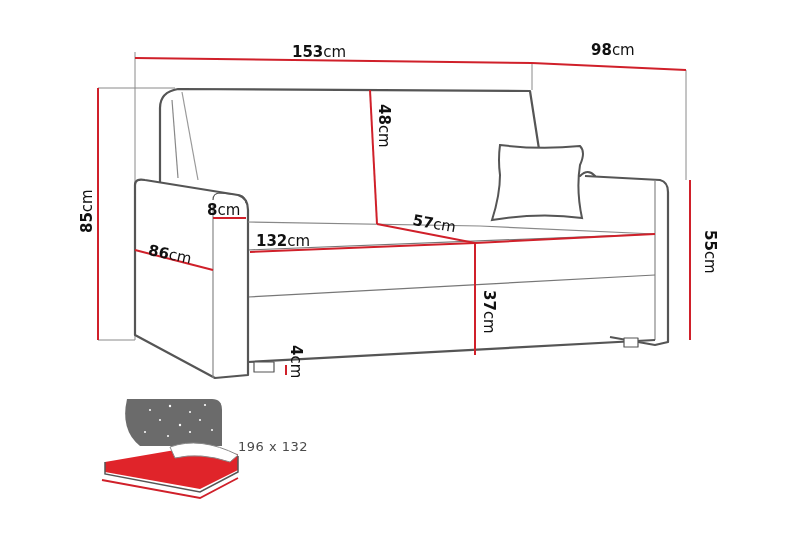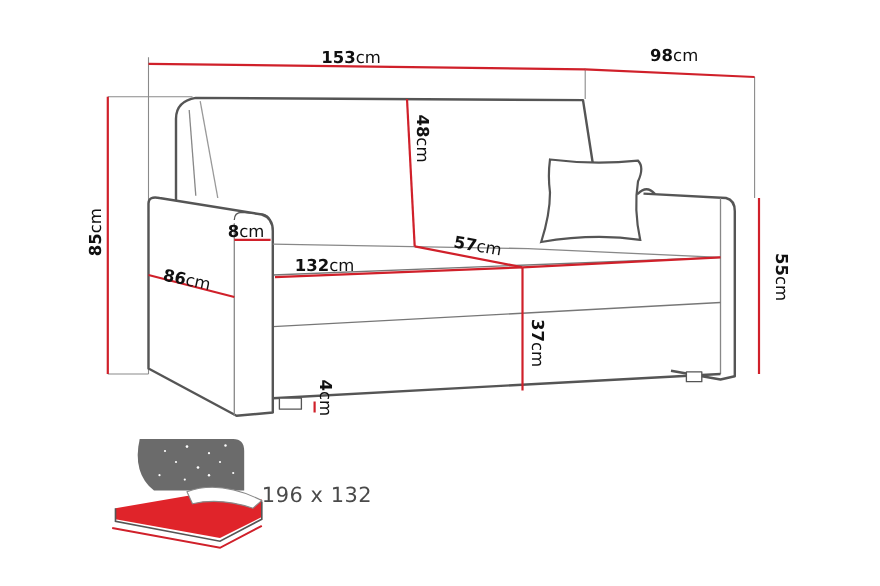--- a/index.html
+++ b/index.html
@@ -3,21 +3,21 @@
 <meta charset="utf-8">
 <style>
   html, body { margin: 0; padding: 0; background: #ffffff; }
   body { width: 800px; height: 533px; position: relative; overflow: hidden; font-family: "DejaVu Sans", sans-serif; }
   #diagram { position: absolute; left: 0; top: 0; width: 800px; height: 533px; }
   .lbl { position: absolute; color: #111; font-size: 15px; white-space: nowrap; line-height: 1; }
   .lbl b { font-weight: bold; }
   .lbl .u { font-weight: normal; }
   .rot90 { transform-origin: left top; transform: rotate(90deg); }
   .rotm90 { transform-origin: left top; transform: rotate(-90deg); }
-  .bed-label { position: absolute; left: 238px; top: 439px; font-size: 19px; color: #4a4a4a; letter-spacing: 0.5px; }
+  .bed-label { position: absolute; left: 238px; top: 439px; font-size: 13px; color: #4a4a4a; letter-spacing: 0.5px; }
 </style>
 </head>
 <body>
 
 <svg id="diagram" viewBox="0 0 800 533" xmlns="http://www.w3.org/2000/svg">
 
   <g stroke="#8a8a8a" stroke-width="1" fill="none">
     <line x1="135" y1="52" x2="135" y2="340"></line>
     <line x1="98" y1="88" x2="175" y2="88"></line>
     <line x1="98" y1="340" x2="135" y2="340"></line>
@@ -101,21 +101,21 @@
 </div>
 <div class="lbl rot90" style="left:391px;top:104px;">
   <b>48</b><span class="u">cm</span>
 </div>
 <div class="lbl" style="left:207px;top:203px;">
   <b>8</b><span class="u">cm</span>
 </div>
 <div class="lbl" style="left:150px;top:243px;transform:rotate(12deg);transform-origin:left top;">
   <b>86</b><span class="u">cm</span>
 </div>
-<div class="lbl" style="left:268px;top:234px;text-align:center;">
+<div class="lbl" style="left:256px;top:234px;text-align:center;">
   <b>132</b><span class="u">cm</span>
 </div>
 <div class="lbl" style="left:414px;top:213px;transform:rotate(10deg);transform-origin:left top;">
   <b>57</b><span class="u">cm</span>
 </div>
 <div class="lbl rot90" style="left:717px;top:230px;">
   <b>55</b><span class="u">cm</span>
 </div>
 <div class="lbl rot90" style="left:496px;top:290px;">
   <b>37</b><span class="u">cm</span>

